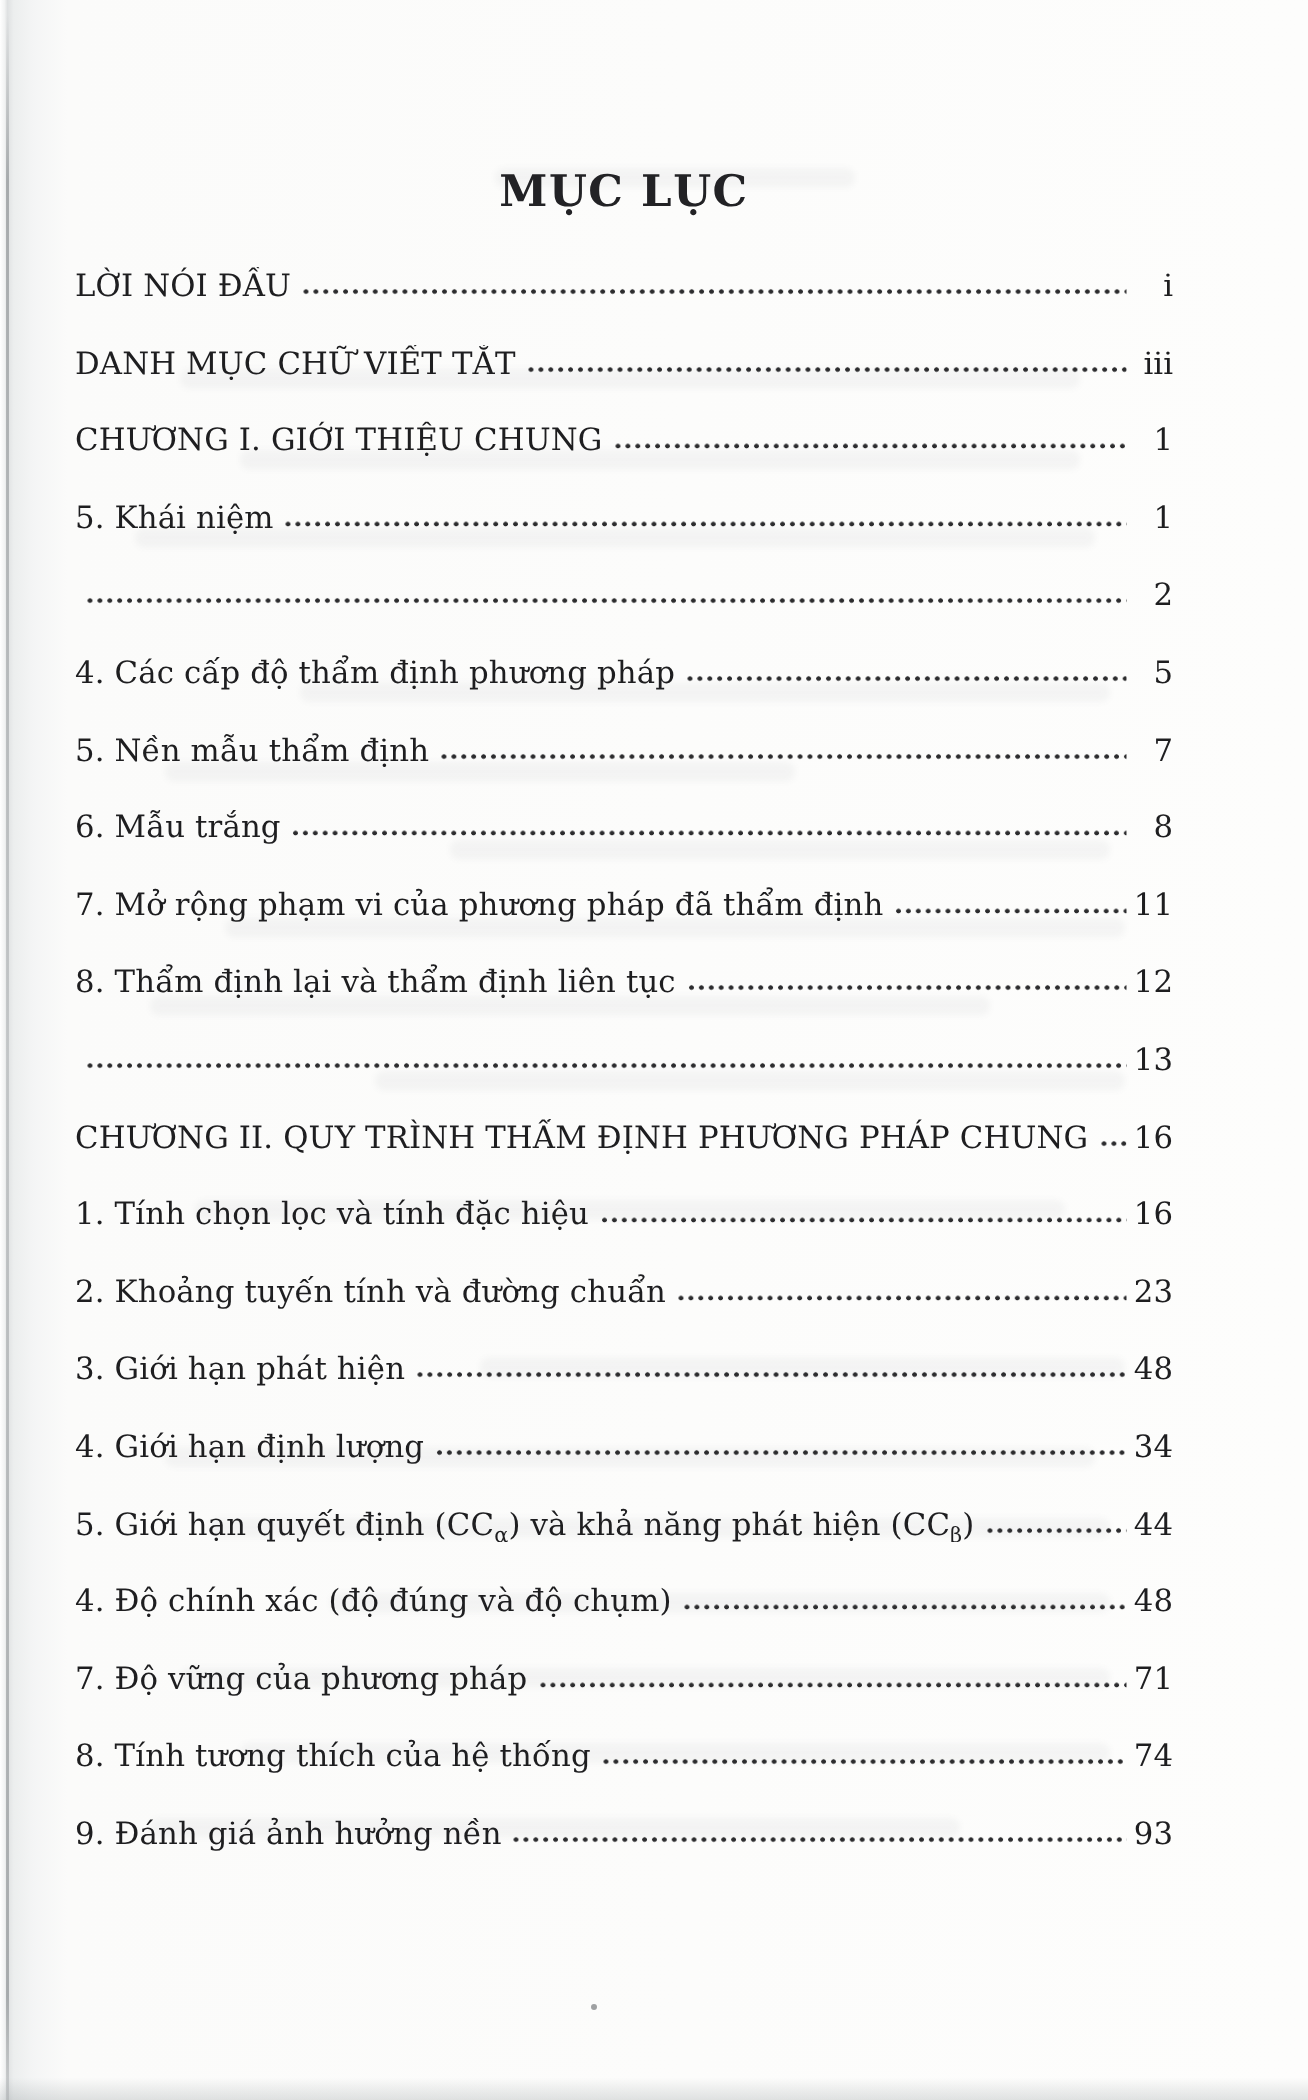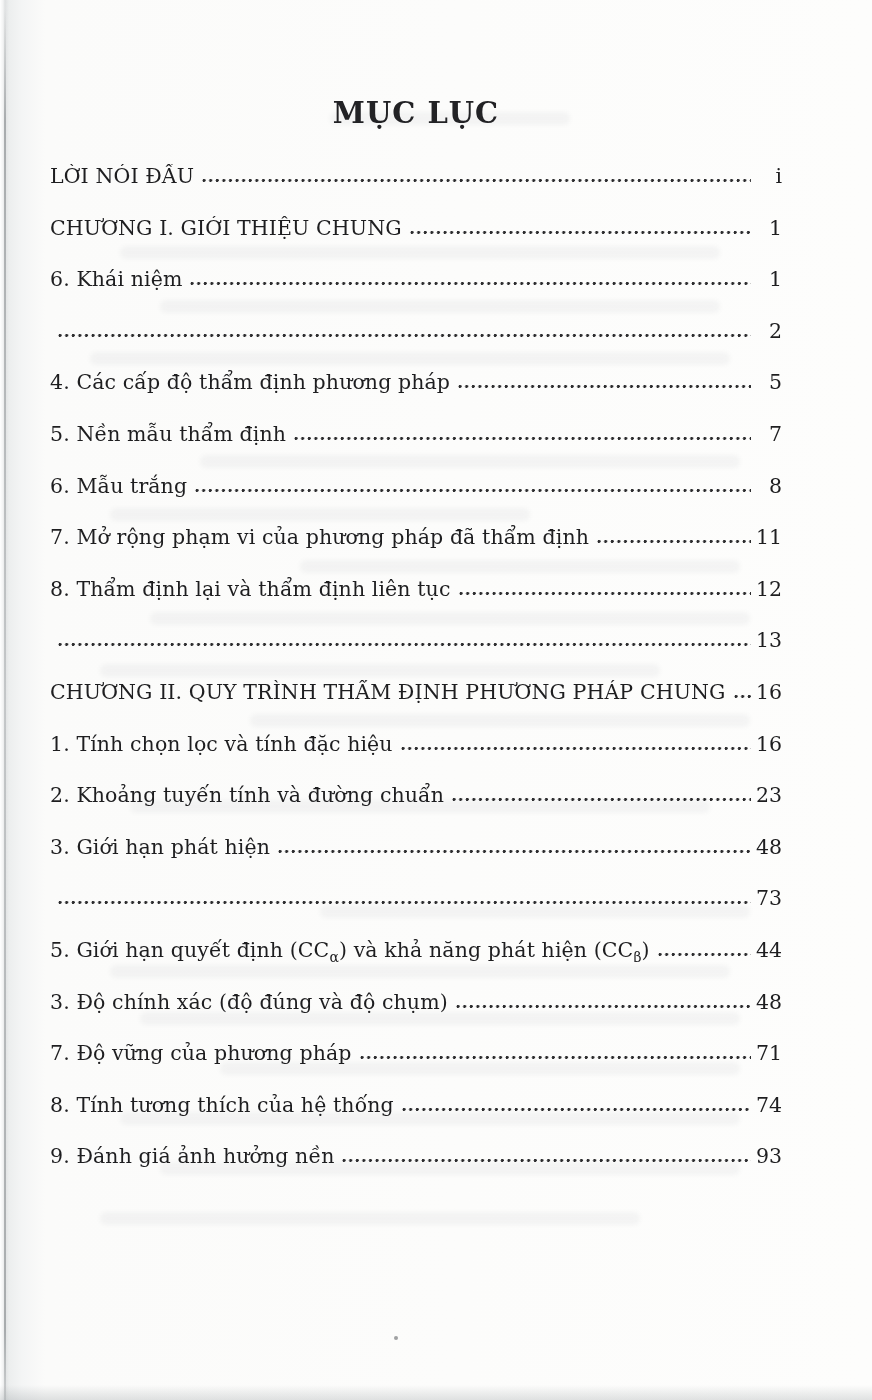--- a/index.html
+++ b/index.html
@@ -58,22 +58,22 @@
   }
 
   
   .content {
     position: absolute;
     left: 50px;
     right: 90px;
     top: 0;
   }
   h1.title {
-    margin: 16px;
-    padding-top: 80px;
+    margin: 0;
+    padding-top: 110px;
     text-align: center;
     font-size: 29px;
     font-weight: bold;
     letter-spacing: 1px;
     color: #222225;
   }
 
   .toc {
     margin-top: 34px;
   }
@@ -152,26 +152,31 @@
 
 <main class="content">
   <h1 class="title">MỤC LỤC</h1>
   <div class="toc">
       <div class="toc-row">
     <span class="label"><span>LỜI NÓI ĐẦU</span></span>
     <span class="leader"></span>
     <span class="pagenum">i</span>
   </div>
       <div class="toc-row">
+    <span class="label"><span>DANH MỤC CHỮ VIẾT TẮT</span></span>
+    <span class="leader"></span>
+    <span class="pagenum">iii</span>
+  </div>
+      <div class="toc-row">
     <span class="label"><span>CHƯƠNG I. GIỚI THIỆU CHUNG</span></span>
     <span class="leader"></span>
     <span class="pagenum">1</span>
   </div>
       <div class="toc-row">
-    <span class="label"><span>6. Khái niệm</span></span>
+    <span class="label"><span>5. Khái niệm</span></span>
     <span class="leader"></span>
     <span class="pagenum">1</span>
   </div>
       <div class="toc-row">
     <span class="leader"></span>
     <span class="pagenum">2</span>
   </div>
       <div class="toc-row">
     <span class="label"><span>4. Các cấp độ thẩm định phương pháp</span></span>
     <span class="leader"></span>
@@ -215,30 +220,31 @@
     <span class="label"><span>2. Khoảng tuyến tính và đường chuẩn</span></span>
     <span class="leader"></span>
     <span class="pagenum">23</span>
   </div>
       <div class="toc-row">
     <span class="label"><span>3. Giới hạn phát hiện</span></span>
     <span class="leader"></span>
     <span class="pagenum">48</span>
   </div>
       <div class="toc-row">
-    <span class="leader"></span>
-    <span class="pagenum">73</span>
+    <span class="label"><span>4. Giới hạn định lượng</span></span>
+    <span class="leader"></span>
+    <span class="pagenum">34</span>
   </div>
       <div class="toc-row">
     <span class="label"><span>5. Giới hạn quyết định (CC</span><sub>α</sub><span>) và khả năng phát hiện (CC</span><sub>β</sub><span>)</span></span>
     <span class="leader"></span>
     <span class="pagenum">44</span>
   </div>
       <div class="toc-row">
-    <span class="label"><span>3. Độ chính xác (độ đúng và độ chụm)</span></span>
+    <span class="label"><span>4. Độ chính xác (độ đúng và độ chụm)</span></span>
     <span class="leader"></span>
     <span class="pagenum">48</span>
   </div>
       <div class="toc-row">
     <span class="label"><span>7. Độ vững của phương pháp</span></span>
     <span class="leader"></span>
     <span class="pagenum">71</span>
   </div>
       <div class="toc-row">
     <span class="label"><span>8. Tính tương thích của hệ thống</span></span>

